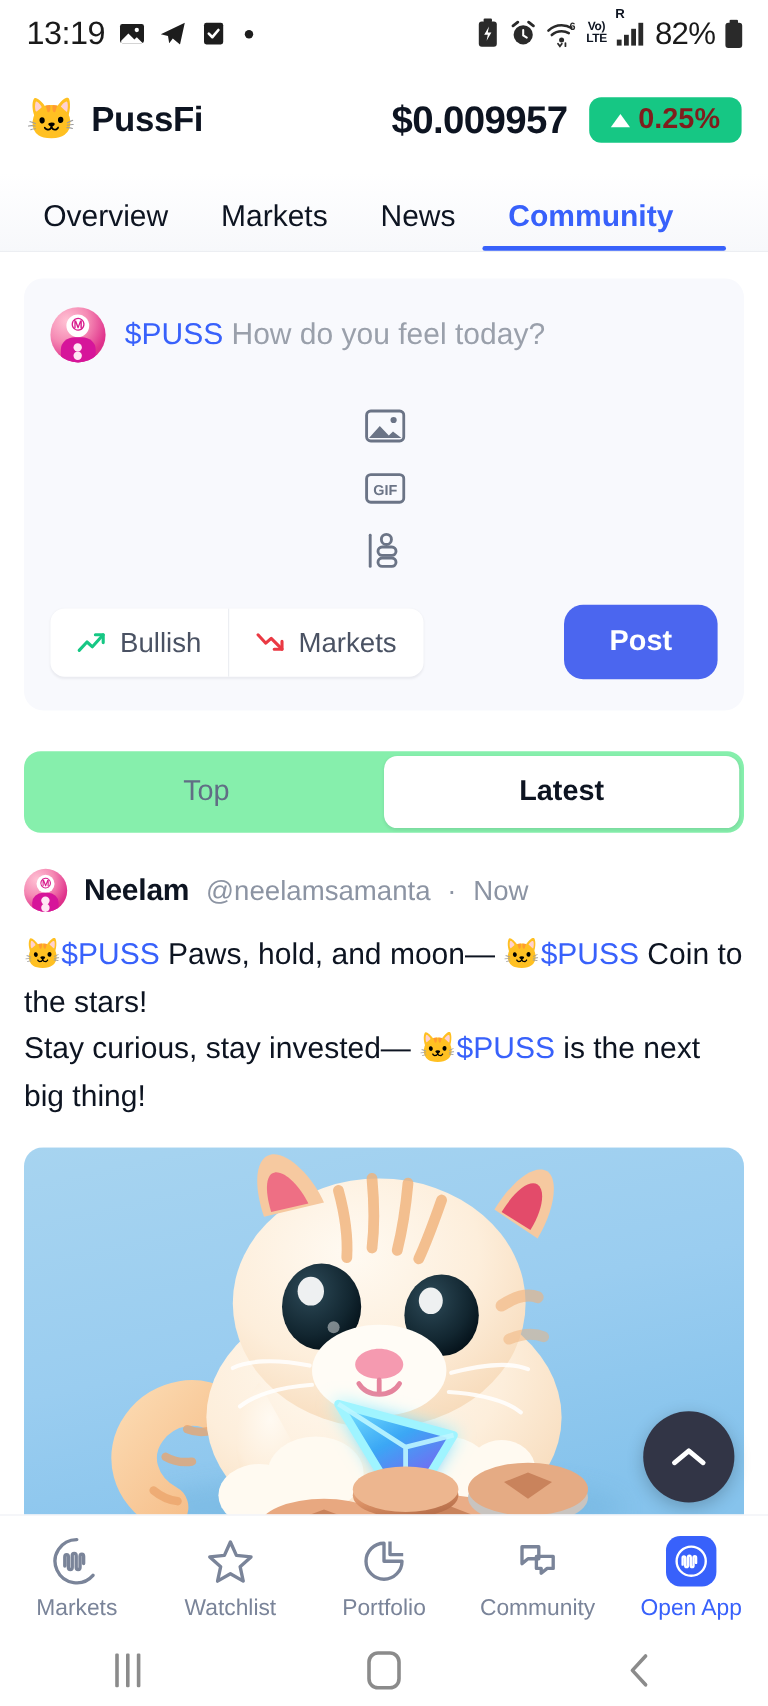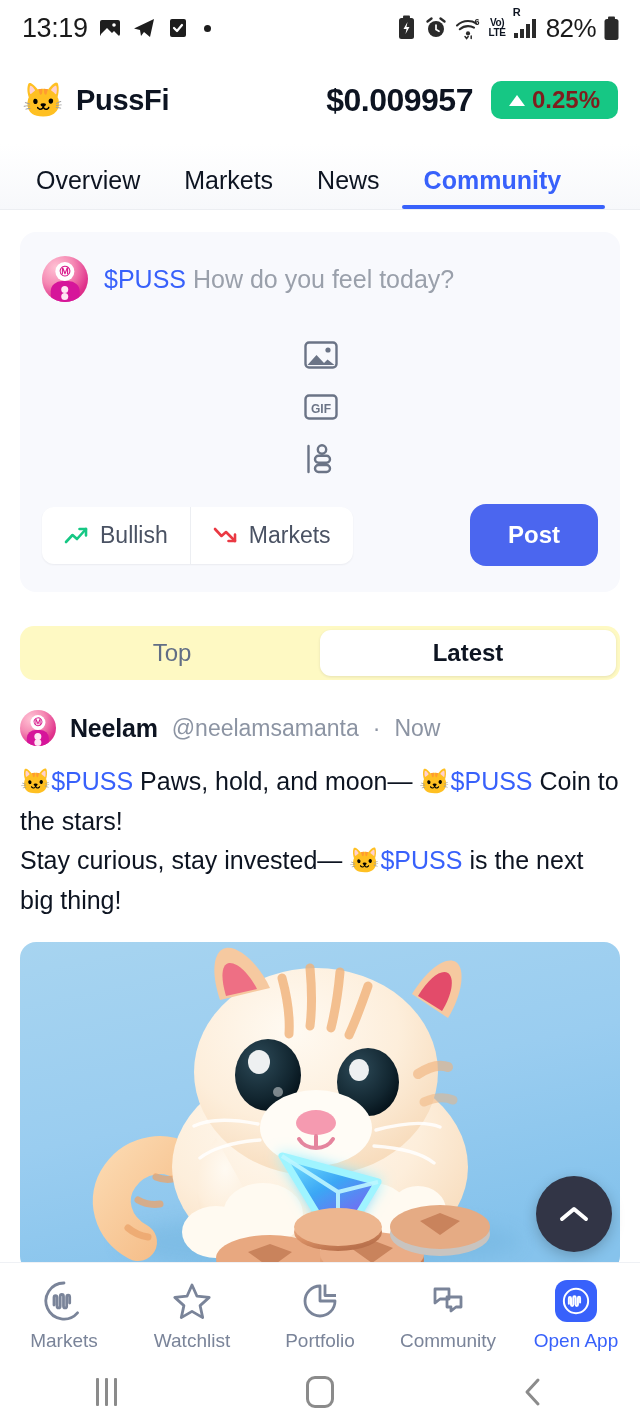--- a/index.html
+++ b/index.html
@@ -119,22 +119,22 @@
     padding:15px 22px; font-size:23px; color:#4a5263;
   }
   .sent-btn + .sent-btn { border-left:1px solid #eceef2; }
   .post-btn {
     background:#4b66ef; color:#fff; font-size:24px; font-weight:700;
     border:none; border-radius:16px; padding:17px 38px;
   }
 
   
   .segmented {
-    display:flex; background:#fef9c3; border-radius:14px;
-    margin-top:34px; padding:4px; height:54px;
+    display:flex; background:#86efac; border-radius:14px;
+    margin-top:34px; padding:4px; height:68px;
   }
   .seg {
     flex:1; display:flex; align-items:center; justify-content:center;
     font-size:24px; color:#616e85; border-radius:11px;
   }
   .seg.active { background:#fff; color:#0d1421; font-weight:700;
     box-shadow:0 1px 3px rgba(16,24,40,.10); }
 
   
   .post { padding-top:30px; }

